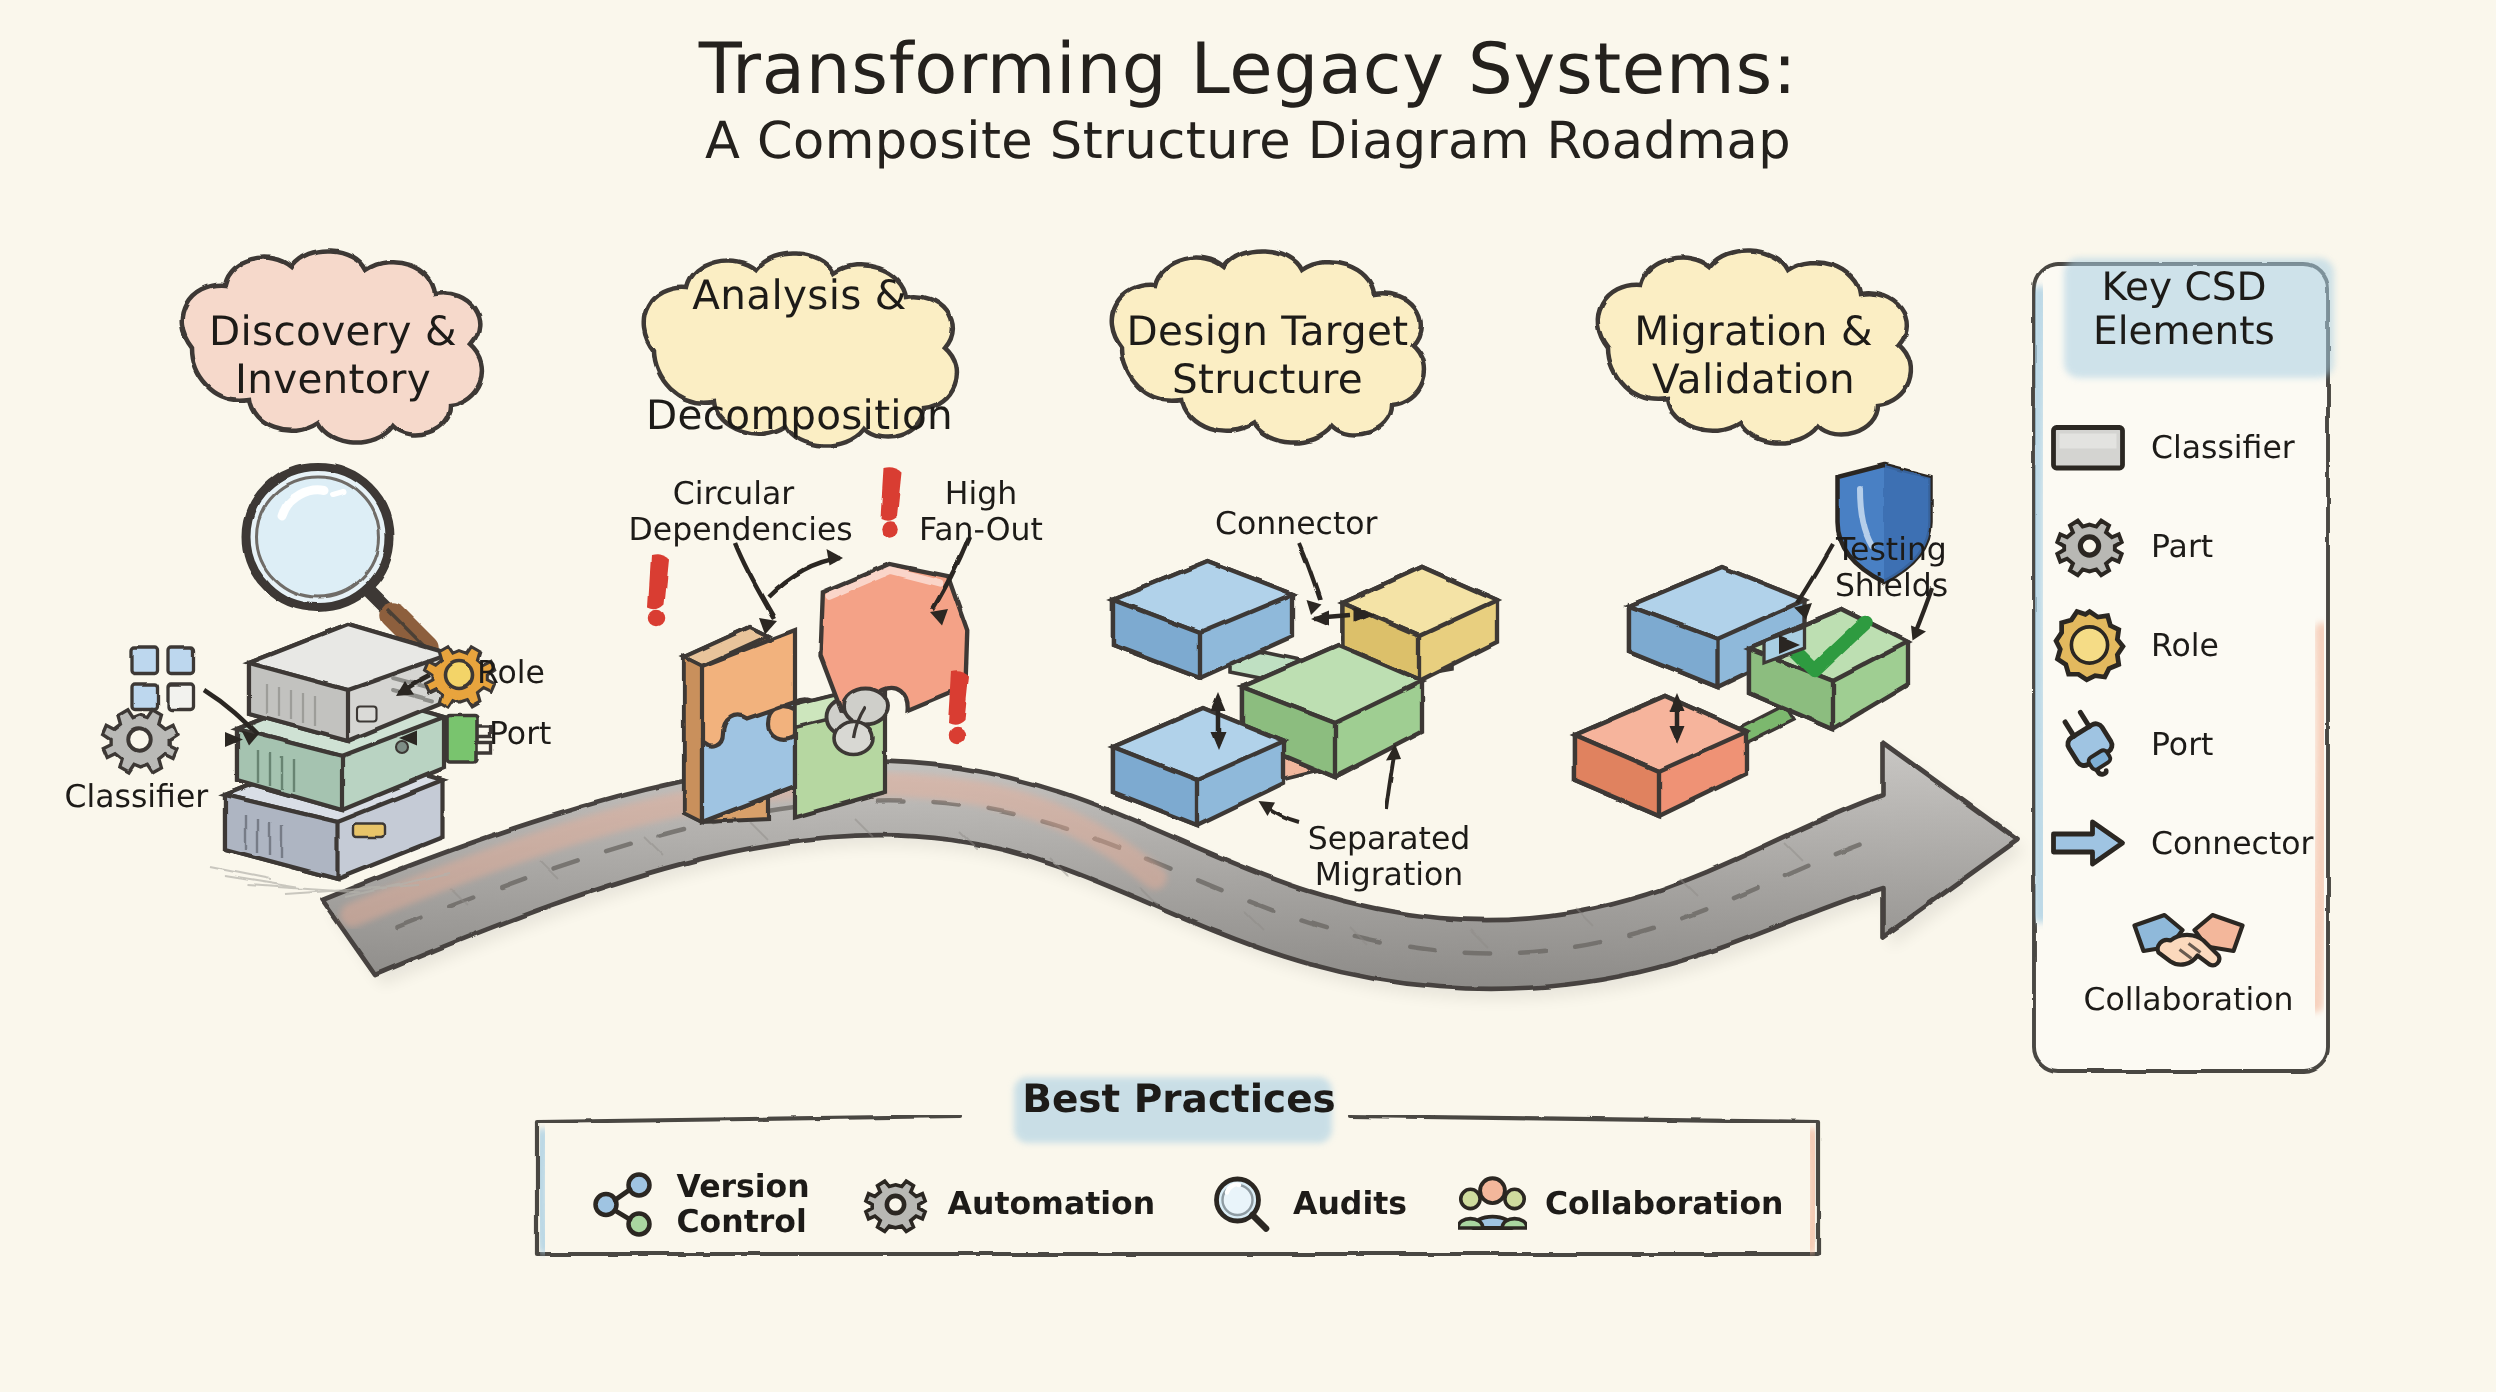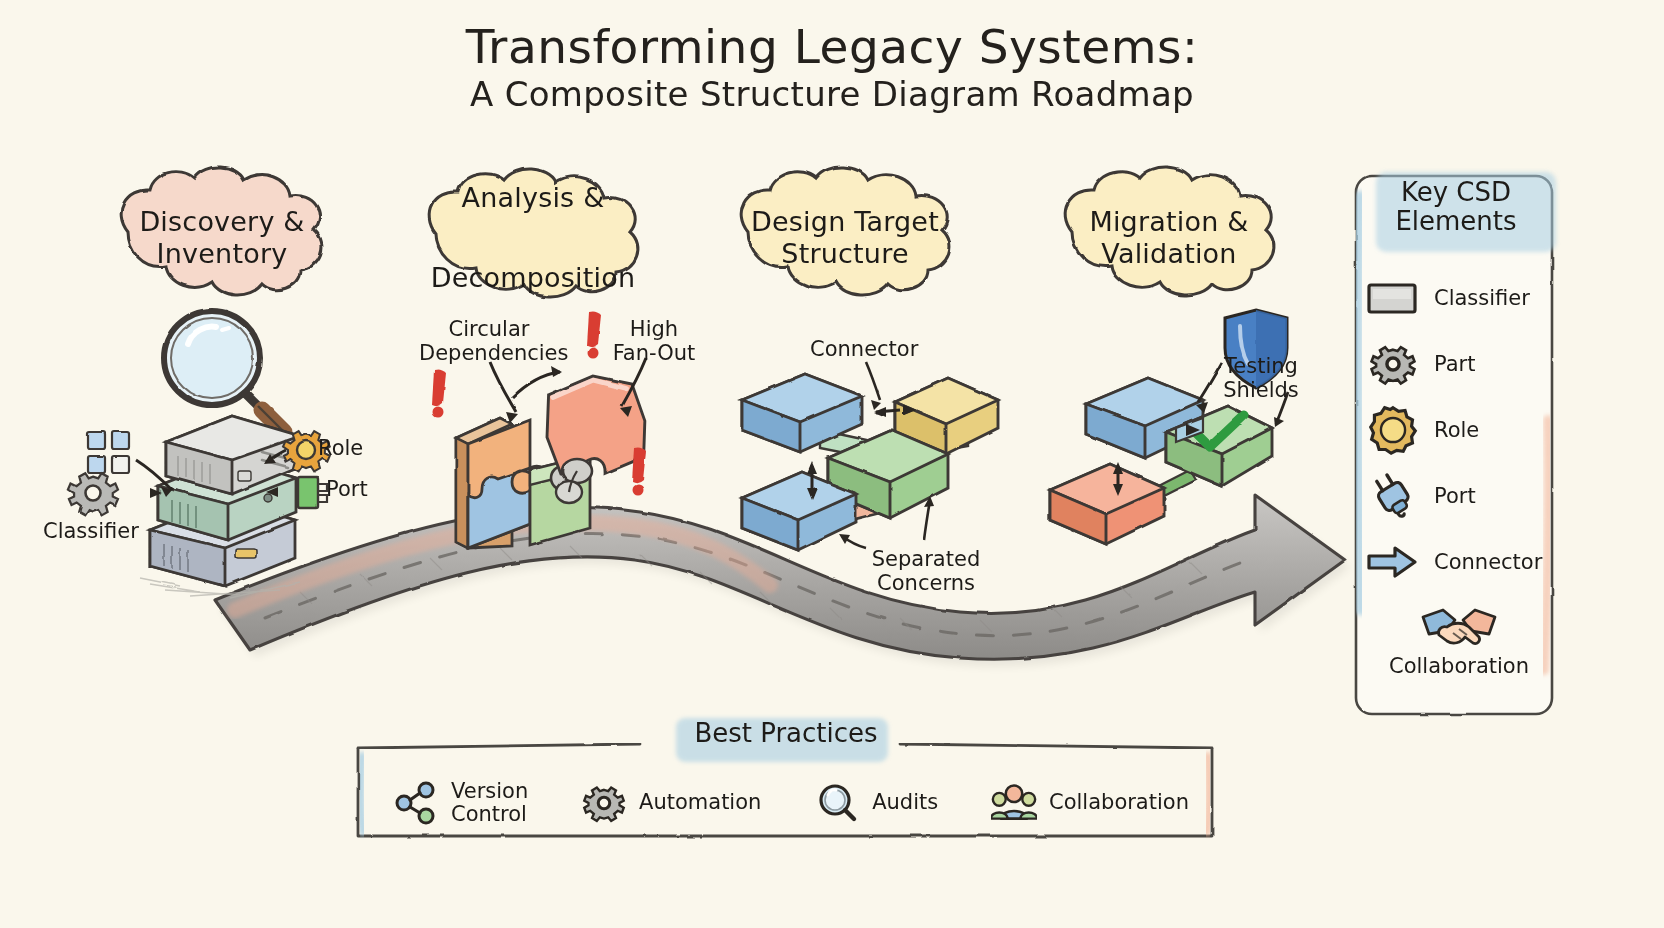--- a/index.html
+++ b/index.html
@@ -68,21 +68,21 @@
     flex: 0 0 58px;
   }
   .legend-row .txt { font-size: 21px; color: #1d1b18; }
   .legend-row.stacked {
     flex-direction: column; gap: 2px; height: auto; align-items: center;
   }
   .legend-row.stacked .ico { width: 84px; height: 52px; flex: none; }
 
   
   #practices {
-    position: absolute; left: 355px; top: 730px; width: 862px; height: 110px;
+    position: absolute; left: 355px; top: 730px; width: 862px; height: 110px; font-weight: bold;
   }
   .bp-title {
     position: absolute; left: 0; top: -12px; width: 862px; text-align: center;
     font-size: 26px; color: #1d1b18; z-index: 4;
   }
   .bp-items {
     position: absolute; left: 26px; top: 42px; width: 820px; height: 62px;
     display: flex; align-items: center; justify-content: space-between;
     padding: 0 12px; z-index: 3;
   }
@@ -467,21 +467,21 @@
     <div>Dependencies</div>
   </div>
   <div class="lbl multi" style="left:608px; top:318px; width:92px;">
     <div>High</div>
     <div>Fan-Out</div>
   </div>
 
   <div class="lbl" style="left:810px; top:338px;">Connector</div>
   <div class="lbl multi" style="left:868px; top:548px; width:116px;">
     <div>Separated</div>
-    <div>Concerns</div>
+    <div>Migration</div>
   </div>
 
   <div class="lbl multi" style="left:1209px; top:355px; width:104px;">
     <div>Testing</div>
     <div>Shields</div>
   </div>
 
   <div id="legend">
     <div class="legend-title">
       <div>Key CSD</div>

